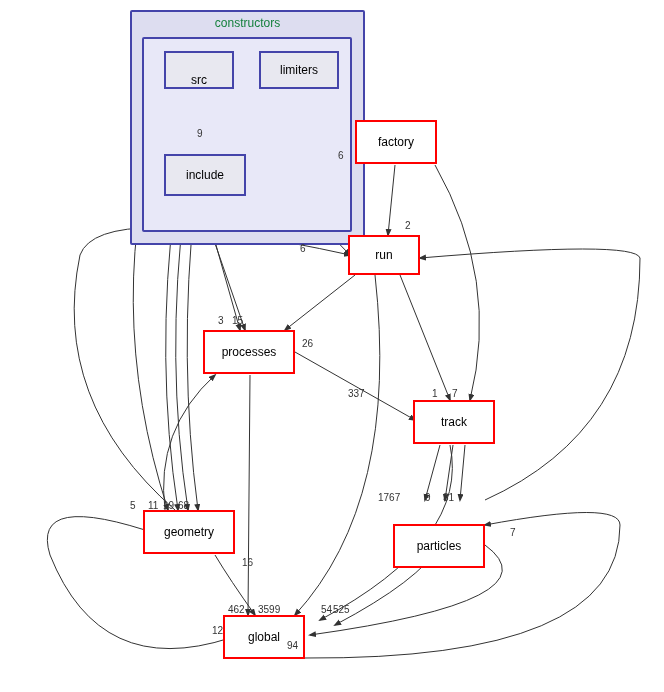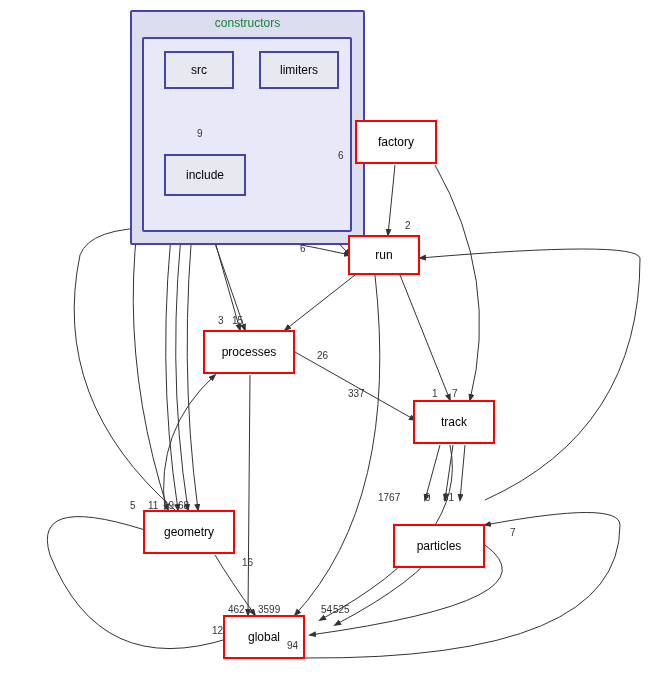--- a/index.html
+++ b/index.html
@@ -121,21 +121,21 @@
 
     <path d="M165,510 Q155,430 215,375" stroke="#333" stroke-width="1" fill="none" marker-end="url(#arrow)"></path>
 
   </svg>
 
   <div class="constructors-outer" style="left:130px;top:10px;width:235px;height:235px;">
     <span style="position:absolute;top:4px;left:50%;transform:translateX(-50%);font-size:12px;color:#15803d;background:#ddddf0;padding:0 4px;">constructors</span>
 
     <div class="constructors-inner" style="left:10px;top:25px;width:210px;height:195px;">
 
-      <div class="node-box blue-border" style="left:20px;top:12px;width:70px;height:38px;">
+      <div class="node-box blue-border" style="left:20px;top:12px;width:70px;height:38px;align-items:flex-end;">
         <span>src</span>
       </div>
 
       <div class="node-box blue-border" style="left:115px;top:12px;width:80px;height:38px;">
         <span>limiters</span>
       </div>
 
       <div class="node-box blue-border" style="left:20px;top:115px;width:82px;height:42px;">
         <span>include</span>
       </div>
@@ -170,21 +170,21 @@
   <div class="node-box" style="left:223px;top:615px;width:82px;height:44px;">
     <span>global</span>
   </div>
 
   <span class="edge-label" style="left:197px;top:128px;">9</span>
   <span class="edge-label" style="left:338px;top:150px;">6</span>
   <span class="edge-label" style="left:405px;top:220px;">2</span>
   <span class="edge-label" style="left:300px;top:243px;">6</span>
   <span class="edge-label" style="left:218px;top:315px;">3</span>
   <span class="edge-label" style="left:232px;top:315px;">15</span>
-  <span class="edge-label" style="left:302px;top:350px;margin-left:15px;">26</span>
+  <span class="edge-label" style="left:302px;top:338px;">26</span>
   <span class="edge-label" style="left:348px;top:388px;">337</span>
   <span class="edge-label" style="left:432px;top:388px;">1</span>
   <span class="edge-label" style="left:452px;top:388px;">7</span>
   <span class="edge-label" style="left:130px;top:500px;">5</span>
   <span class="edge-label" style="left:148px;top:500px;">11</span>
   <span class="edge-label" style="left:163px;top:500px;">19</span>
   <span class="edge-label" style="left:178px;top:500px;">68</span>
   <span class="edge-label" style="left:242px;top:557px;">16</span>
   <span class="edge-label" style="left:378px;top:492px;">1767</span>
   <span class="edge-label" style="left:425px;top:492px;">9</span>

